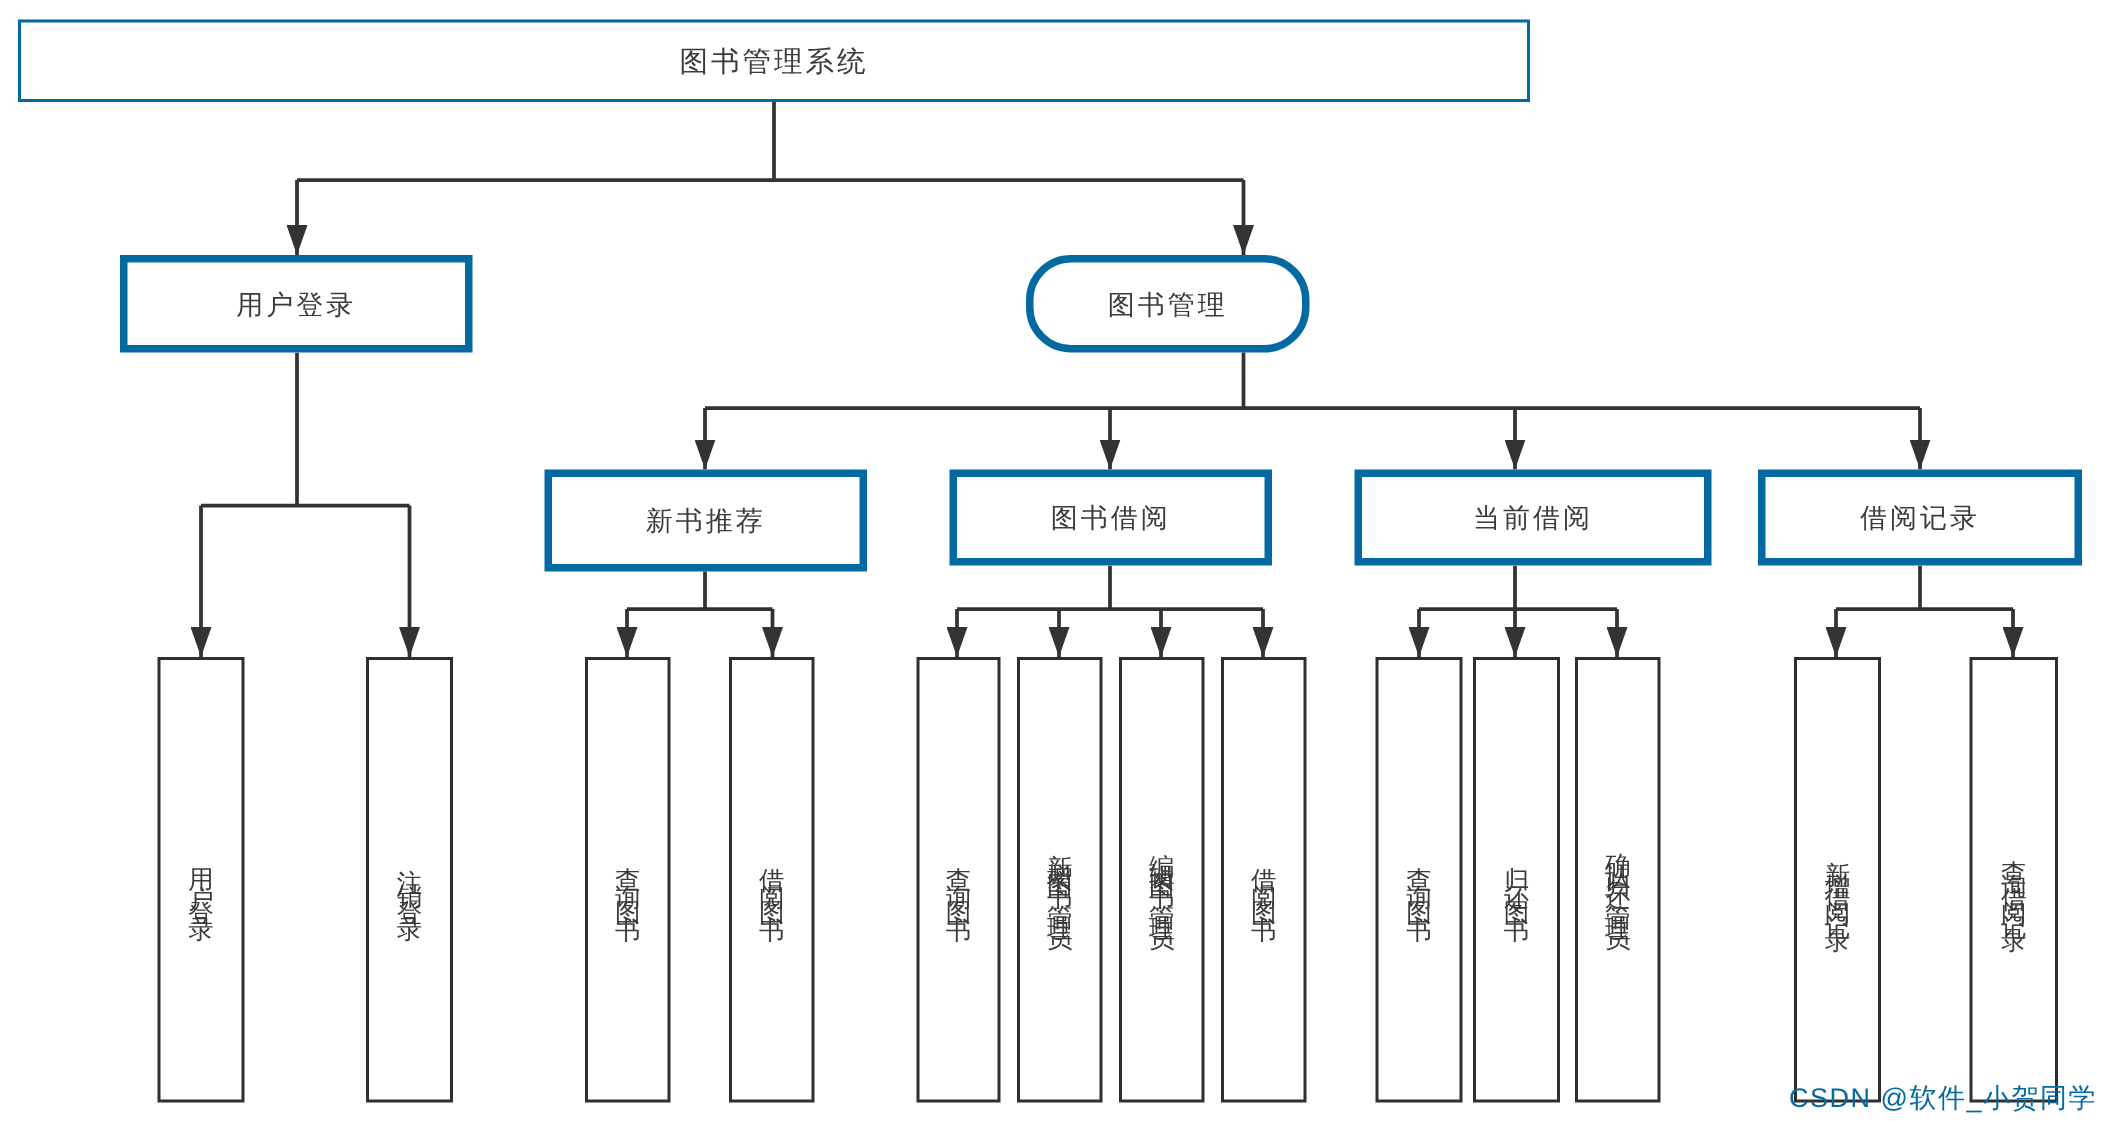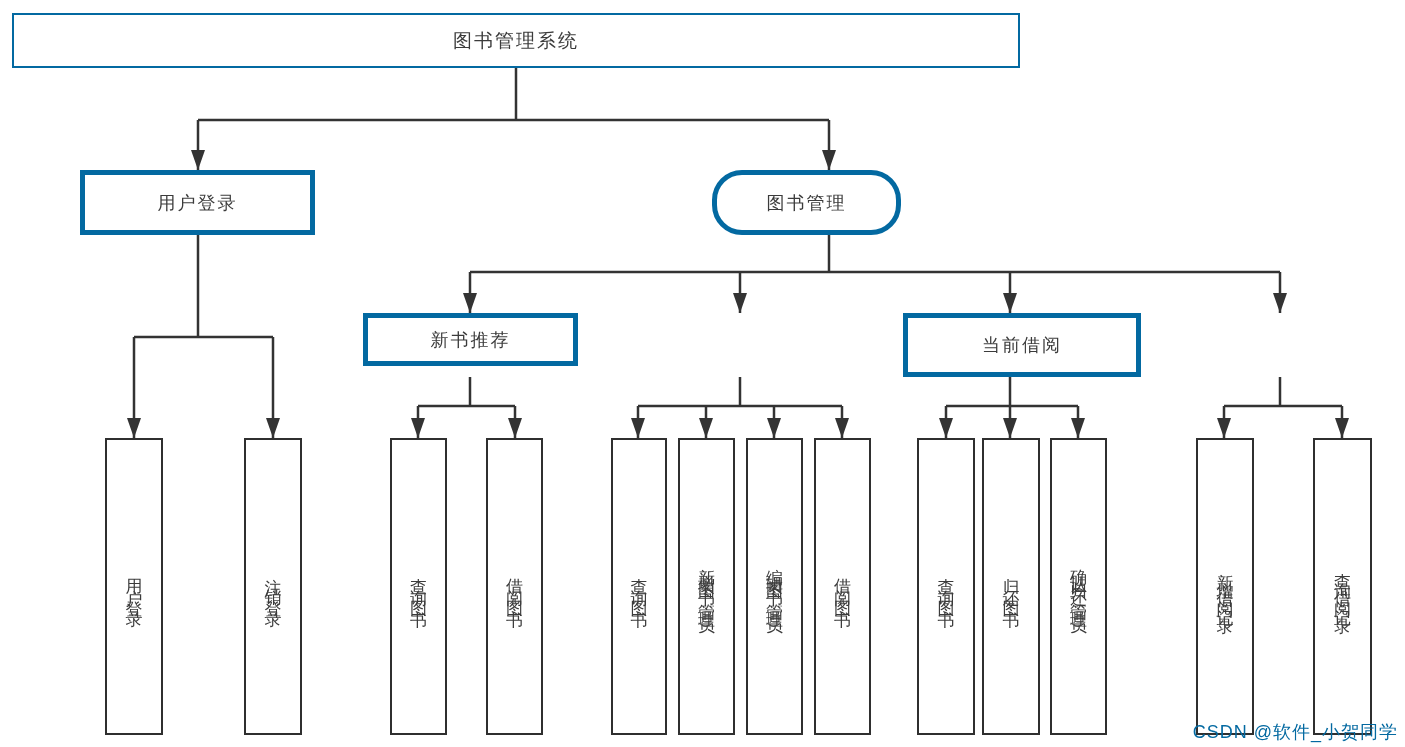--- a/index.html
+++ b/index.html
@@ -116,24 +116,26 @@
       <line x1="1280" y1="377" x2="1280" y2="406"></line>
       <line x1="1224" y1="406" x2="1342" y2="406"></line>
       <line x1="1224" y1="406" x2="1224" y2="438" marker-end="url(#ah)"></line>
       <line x1="1342" y1="406" x2="1342" y2="438" marker-end="url(#ah)"></line>
     </g>
   </svg>
 
   <div class="node root" style="left:12px; top:13px; width:1008px; height:55px;">图书管理系统</div>
 
   <div class="node" style="left:80px; top:170px; width:235px; height:65px;">用户登录</div>
-  <div class="node" style="left:712px; top:170px; width:189px; height:65px;border-radius:30px;">图书管理</div>
+  <div class="node" style="left:684px; top:170px; width:189px; height:65px;border-radius:30px;">图书管理</div>
 
-  <div class="node" style="left:363px; top:313px; width:215px; height:53px;">新书推荐</div>
+  <div class="node" style="left:363px; top:313px; width:215px; height:68px;">新书推荐</div>
+  <div class="node" style="left:633px; top:313px; width:215px; height:64px;">图书借阅</div>
   <div class="node" style="left:903px; top:313px; width:238px; height:64px;">当前借阅</div>
+  <div class="node" style="left:1172px; top:313px; width:216px; height:64px;">借阅记录</div>
 
   <div class="vnode" style="left:105px; top:438px; width:58px; height:297px;">
     <span>用户登录</span>
   </div>
   <div class="vnode" style="left:244px; top:438px; width:58px; height:297px;">
     <span>注销登录</span>
   </div>
 
   <div class="vnode" style="left:390px; top:438px; width:57px; height:297px;">
     <span>查询图书</span>

